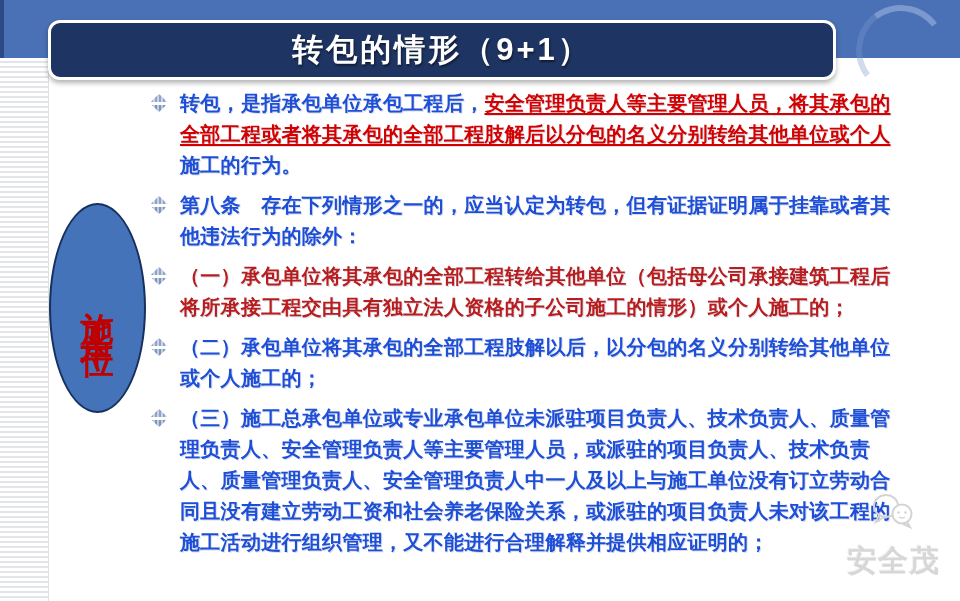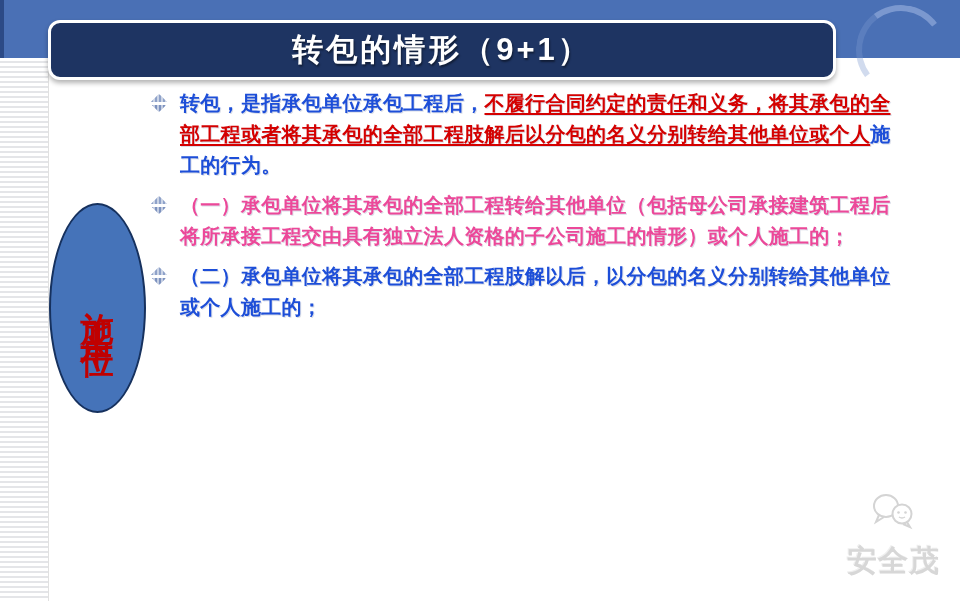--- a/index.html
+++ b/index.html
@@ -37,21 +37,21 @@
   .content{position:absolute;left:152px;top:88px;width:758px;}
   .para{display:flex;margin-bottom:9px;}
   .bullet{flex:0 0 14px;width:14px;height:14px;margin:8px 14px 0 0;
           transform:rotate(45deg) scale(.95);border-radius:2px;
           background:
             repeating-linear-gradient(45deg, rgba(255,255,255,.55) 0 2px, rgba(255,255,255,0) 2px 4px),
             linear-gradient(135deg,#8fa2c9 0 44%,#ffffff 44% 58%,#7d92bf 58% 100%);}
   .ptext{font-size:20px;font-weight:bold;line-height:31px;color:#1f3864;letter-spacing:.3px;
          text-shadow:1px 1px 0 rgba(150,160,190,.35);}
   .seg-navy{color:#1d4ed8;}
-  .seg-red{color:#ec4899;}
+  .seg-red{color:#b91c1c;}
   .seg-red-underline{color:#d40000;text-decoration:underline;text-decoration-thickness:2px;text-underline-offset:3px;}
 
   
   .watermark{position:absolute;right:20px;bottom:19px;display:flex;align-items:center;gap:6px;flex-direction:column;}
   .wm-text{color:#d7d7d7;font-size:30px;font-weight:bold;letter-spacing:1px;
            text-shadow:1px 1px 0 #ffffff,-1px -1px 0 #efefef;}
 </style>
 </head>
 <body>
 
@@ -67,29 +67,37 @@
     <span class="title-text">转包的情形（9+1）</span>
   </div>
 
   <div class="ellipse">
     <span class="ellipse-label">施工单位</span>
   </div>
 
   <div class="content">
       <div class="para">
         <span class="bullet"></span>
-        <div class="ptext"><span class="seg-navy">转包，是指承包单位承包工程后，</span><span class="seg-red-underline">不履行合同约定的责任和义务，将其承包的全部工程或者将其承包的全部工程肢解后以分包的名义分别转给其他单位或个人</span><span class="seg-navy">施工的行为。</span></div>
+        <div class="ptext"><span class="seg-navy">转包，是指承包单位承包工程后，</span><span class="seg-red-underline">安全管理负责人等主要管理人员，将其承包的全部工程或者将其承包的全部工程肢解后以分包的名义分别转给其他单位或个人</span><span class="seg-navy">施工的行为。</span></div>
+      </div>
+      <div class="para">
+        <span class="bullet"></span>
+        <div class="ptext"><span class="seg-navy">第八条　存在下列情形之一的，应当认定为转包，但有证据证明属于挂靠或者其他违法行为的除外：</span></div>
       </div>
       <div class="para">
         <span class="bullet"></span>
         <div class="ptext"><span class="seg-red">（一）承包单位将其承包的全部工程转给其他单位（包括母公司承接建筑工程后将所承接工程交由具有独立法人资格的子公司施工的情形）或个人施工的；</span></div>
       </div>
       <div class="para">
         <span class="bullet"></span>
         <div class="ptext"><span class="seg-navy">（二）承包单位将其承包的全部工程肢解以后，以分包的名义分别转给其他单位或个人施工的；</span></div>
+      </div>
+      <div class="para">
+        <span class="bullet"></span>
+        <div class="ptext"><span class="seg-navy">（三）施工总承包单位或专业承包单位未派驻项目负责人、技术负责人、质量管理负责人、安全管理负责人等主要管理人员，或派驻的项目负责人、技术负责人、质量管理负责人、安全管理负责人中一人及以上与施工单位没有订立劳动合同且没有建立劳动工资和社会养老保险关系，或派驻的项目负责人未对该工程的施工活动进行组织管理，又不能进行合理解释并提供相应证明的；</span></div>
       </div>
     </div>
 
   <div class="watermark">
     <span>
       <svg width="46" height="40" viewBox="0 0 46 40" fill="none">
         <ellipse cx="15" cy="15" rx="12" ry="11" stroke="#d4d4d4" stroke-width="2"></ellipse>
         <path d="M8 24 L5 31 L13 26" stroke="#d4d4d4" stroke-width="2" fill="none"></path>
         <circle cx="31" cy="23" r="9.5" stroke="#d4d4d4" stroke-width="2" fill="#ffffff"></circle>
         <path d="M36 31 L39 36 L32 33" stroke="#d4d4d4" stroke-width="2" fill="none"></path>

